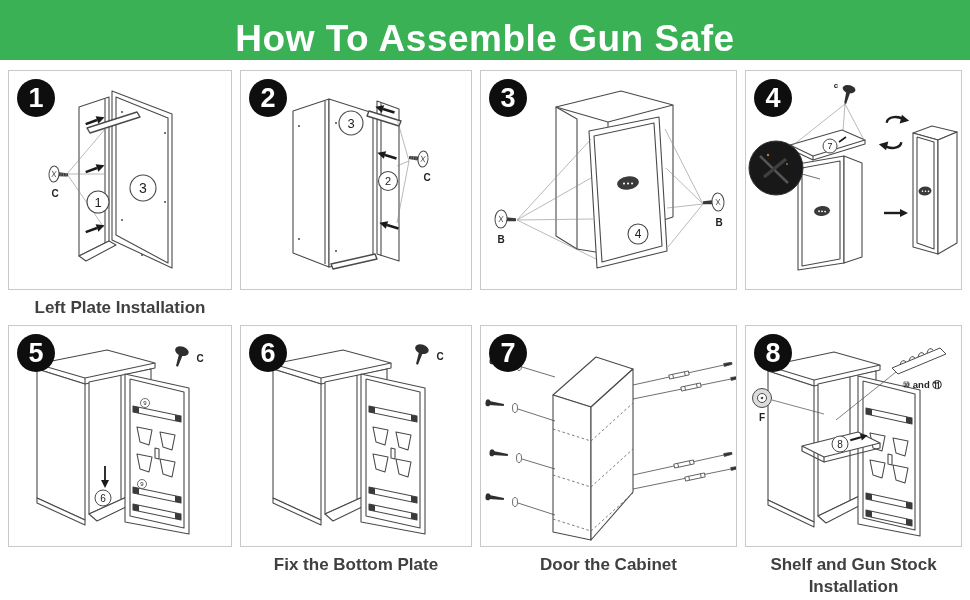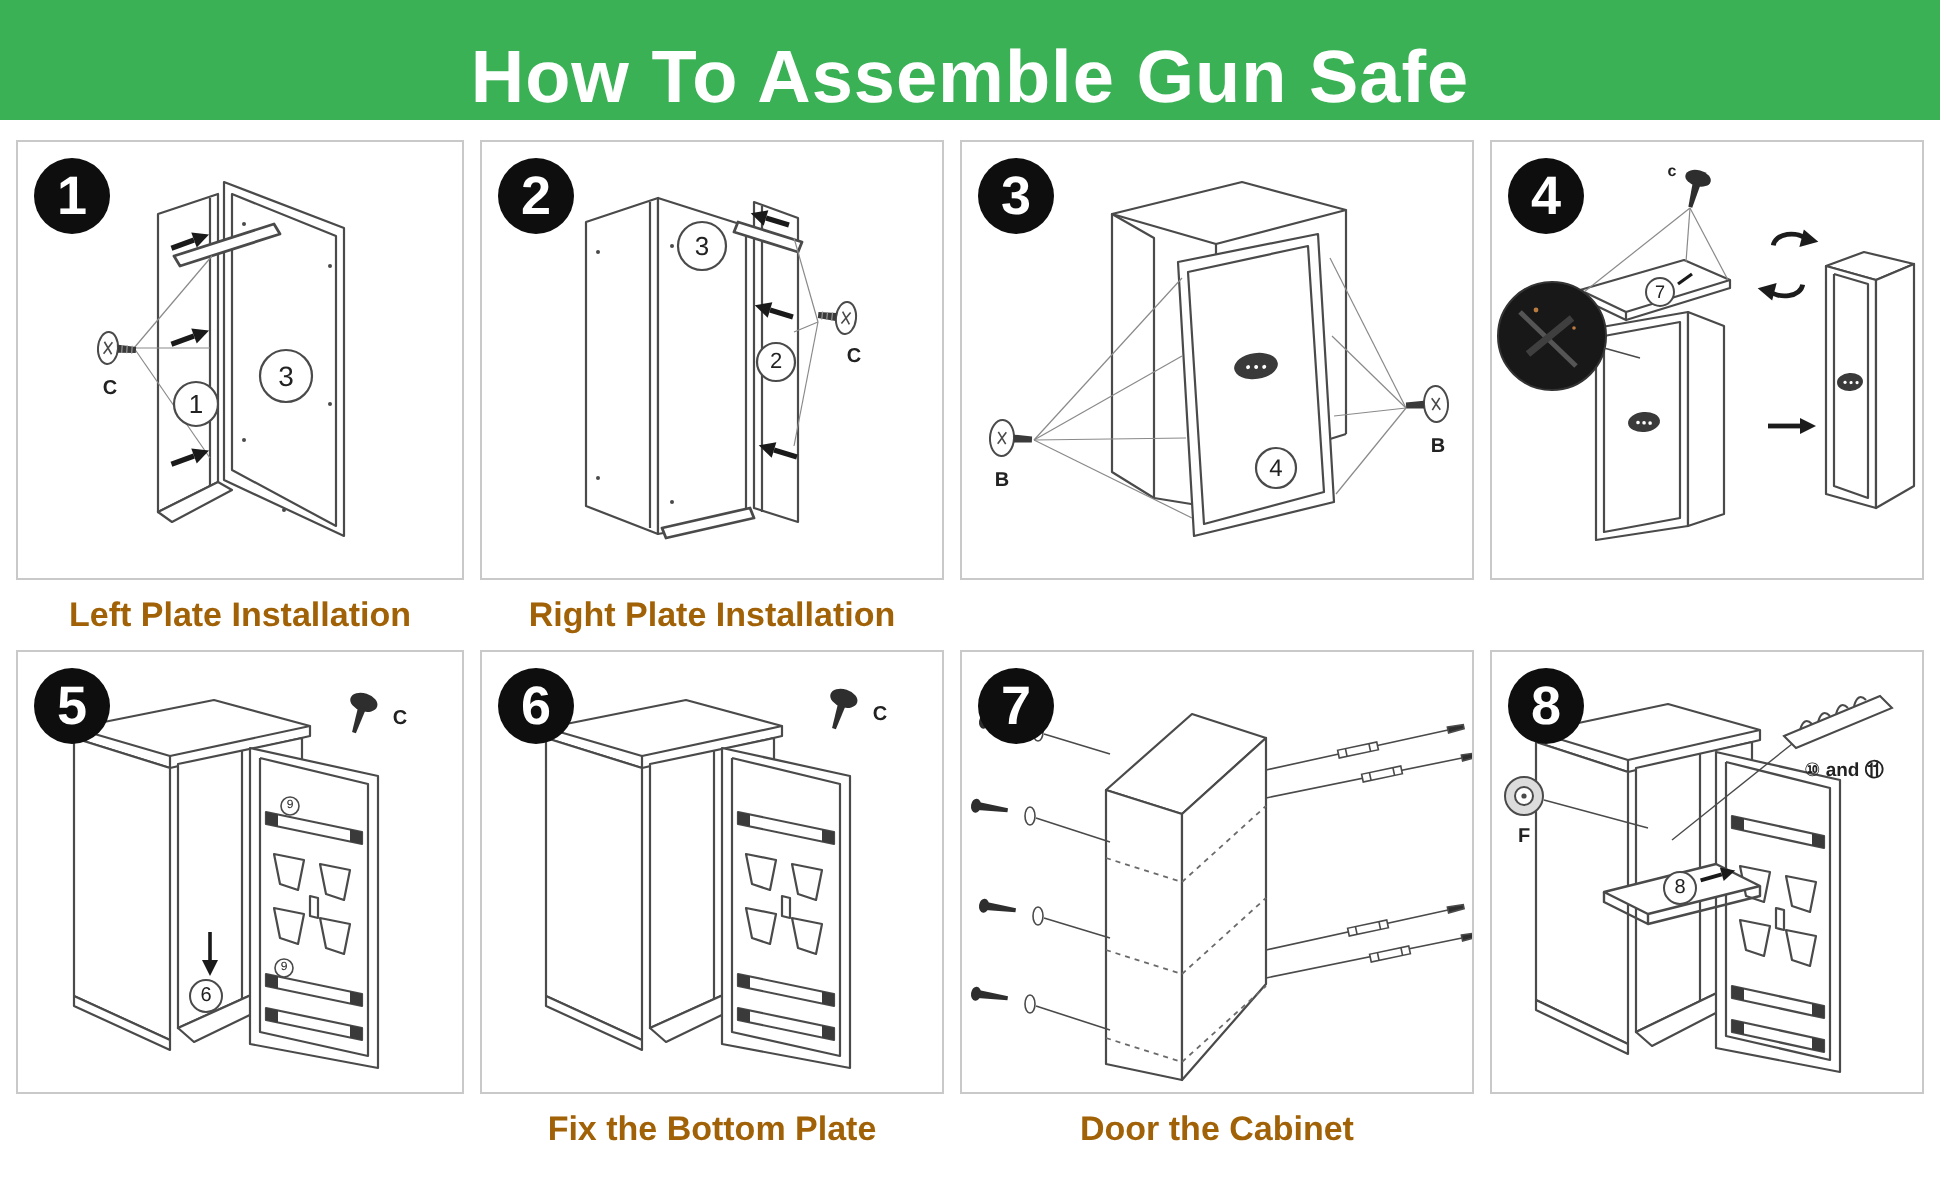--- a/index.html
+++ b/index.html
@@ -7,21 +7,21 @@
   .page{position:relative;width:970px;height:600px;background:#ffffff;overflow:hidden;}
   .header{position:absolute;left:0;top:0;width:970px;height:60px;background:#3ab155;
           display:flex;align-items:flex-end;justify-content:center;}
   .header-title{color:#ffffff;font-size:37px;font-weight:bold;letter-spacing:.5px;}
   .cell{position:absolute;}
   .box{position:relative;background:#fff;border:1px solid #c9c9c9;box-sizing:border-box;}
   .box svg{display:block;width:100%;height:100%;}
   .badge{position:absolute;left:8px;top:8px;width:38px;height:38px;border-radius:50%;
          background:#0e0e0e;color:#fff;display:flex;align-items:center;justify-content:center;
          font-size:27px;font-weight:bold;z-index:2;}
-  .caption{margin-top:7px;text-align:center;font-size:17px;font-weight:bold;color:#a16207;line-height:1.3;}
+  .caption{margin-top:7px;text-align:center;font-size:17px;font-weight:bold;color:#404040;line-height:1.3;}
   text{font-family:"Liberation Sans","DejaVu Sans",sans-serif;fill:#222;}
   .lbl{font-weight:bold;}
 </style>
 </head>
 <body>
 
 <div class="page">
 
   <div class="header">
     <div class="header-title">How To Assemble Gun Safe</div>
@@ -129,21 +129,20 @@
               <line x1="-12" y1="0" x2="0" y2="0" stroke="#1a1a1a" stroke-width="2.6"></line>
               <path d="M0,-4 L8,0 L0,4 Z"></path>
             </g>
         </g>
         <circle cx="110" cy="52" r="12" fill="#fff" stroke="#4a4a4a" stroke-width="1.1"></circle>
         <text x="110" y="52" font-size="13" text-anchor="middle" dominant-baseline="central">3</text>
         <circle cx="147" cy="110" r="9.5" fill="#fff" stroke="#4a4a4a" stroke-width="1.1"></circle>
         <text x="147" y="110" font-size="11" text-anchor="middle" dominant-baseline="central">2</text>
       </svg>
     </div>
-    <div class="caption">Right Plate Installation</div>
   </div>
 
   <div class="cell" style="left:480px;top:70px;width:257px">
     <div class="box" style="height:220px">
       <div class="badge">
         <span>3</span>
       </div>
       <svg viewBox="0 0 255 218">
         <g stroke="#4a4a4a" fill="none" stroke-width="1.1" stroke-linejoin="round">
           <polygon points="75,36 140,20 192,34 127,51" fill="#fff"></polygon>
@@ -508,15 +507,16 @@
         <text x="176" y="62" font-size="9.5" class="lbl" text-anchor="middle">⑩ and ⑪</text>
         <g>
           <circle cx="16" cy="72" r="9.5" fill="#dcdcdc" stroke="#4a4a4a"></circle>
           <circle cx="16" cy="72" r="4.5" fill="#fff" stroke="#4a4a4a"></circle>
           <circle cx="16" cy="72" r="1.3" fill="#4a4a4a"></circle>
           <line x1="26" y1="74" x2="78" y2="88" stroke="#4a4a4a" stroke-width="0.7"></line>
         </g>
         <text x="16" y="95" font-size="10" class="lbl" text-anchor="middle">F</text>
       </svg>
     </div>
+    <div class="caption">Shelf and Gun Stock Installation</div>
   </div>
 
 </div>
 
 </body></html>

